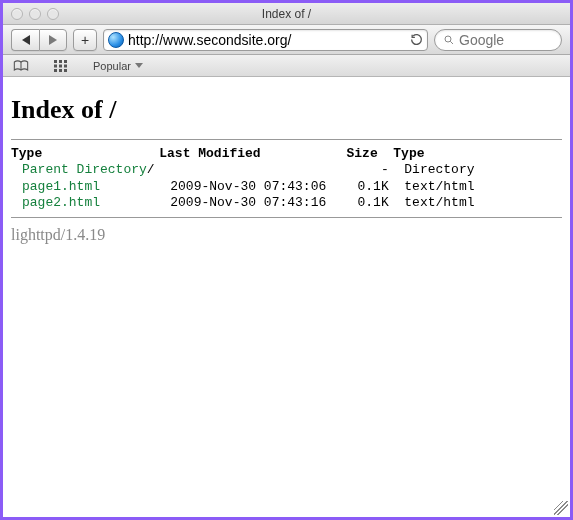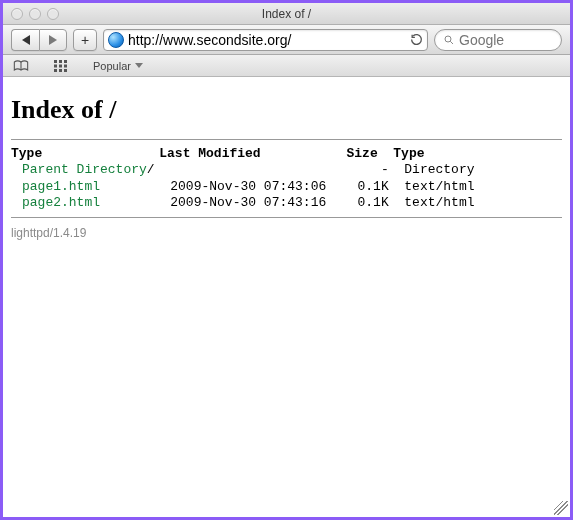--- a/index.html
+++ b/index.html
@@ -32,21 +32,21 @@
   .icon16 { width: 16px; height: 14px; color: #555; display: inline-flex; align-items: center; justify-content: center; cursor: default; }
   .popular { display: inline-flex; align-items: center; gap: 4px; cursor: default; }
   .popular .tri { width: 0; height: 0; border-left: 4px solid transparent; border-right: 4px solid transparent; border-top: 5px solid #777; }
   
   .content { padding: 10px 8px 8px 8px; font-family: Times, "Times New Roman", serif; color: #000; }
   .content h1 { font-size: 26px; font-weight: bold; margin: 8px 0 14px 0; }
   hr { border: none; border-top: 1px solid #999; margin: 6px 0; }
   pre.listing { font-family: "Courier New", Courier, monospace; font-size: 13px; line-height: 1.25; white-space: pre; }
   .hdr { font-weight: bold; }
   a.link { color: #15803d; text-decoration: none; margin-left: 11px; }
-  .server { font-family: Liberation Sans, sans-serif; font-size: 12px; color: #8a8a8a; margin-top: 8px; }
+  .server { font-family: Liberation Serif, serif; font-size: 16px; color: #8a8a8a; margin-top: 8px; }
   
   .grip { position: absolute; right: 2px; bottom: 2px; width: 14px; height: 14px; background:
     linear-gradient(135deg, transparent 0 6px, #8a8a8a 6px 7px, transparent 7px 9px, #8a8a8a 9px 10px, transparent 10px 12px, #8a8a8a 12px 13px, transparent 13px);
   }
 </style>
 </head>
 <body>
 
 <div class="window">
 

